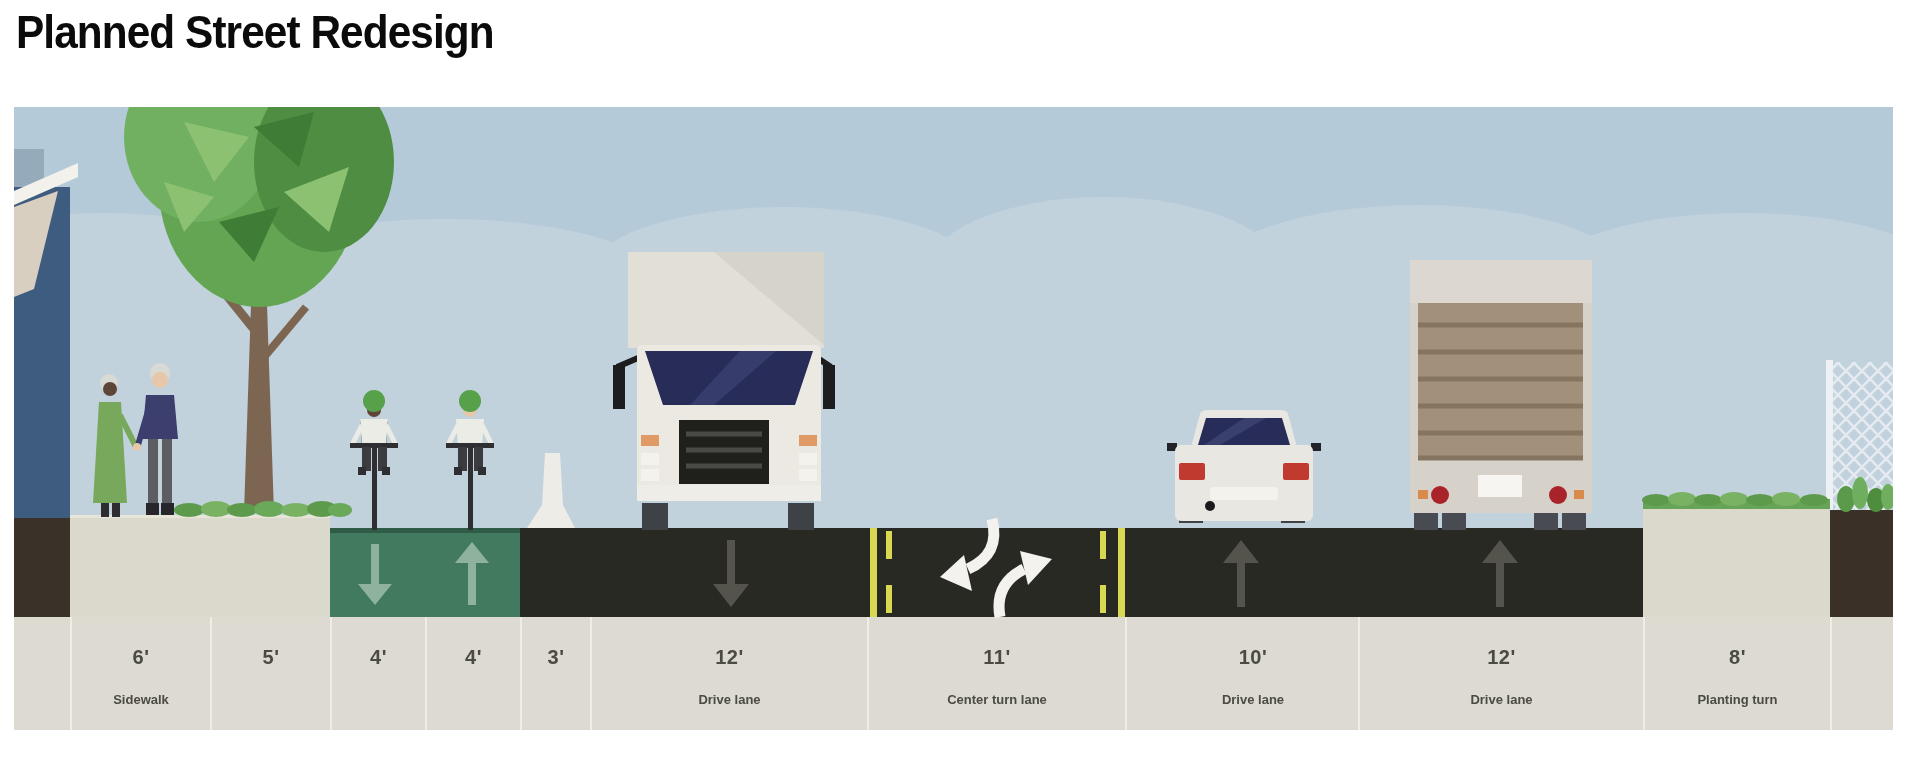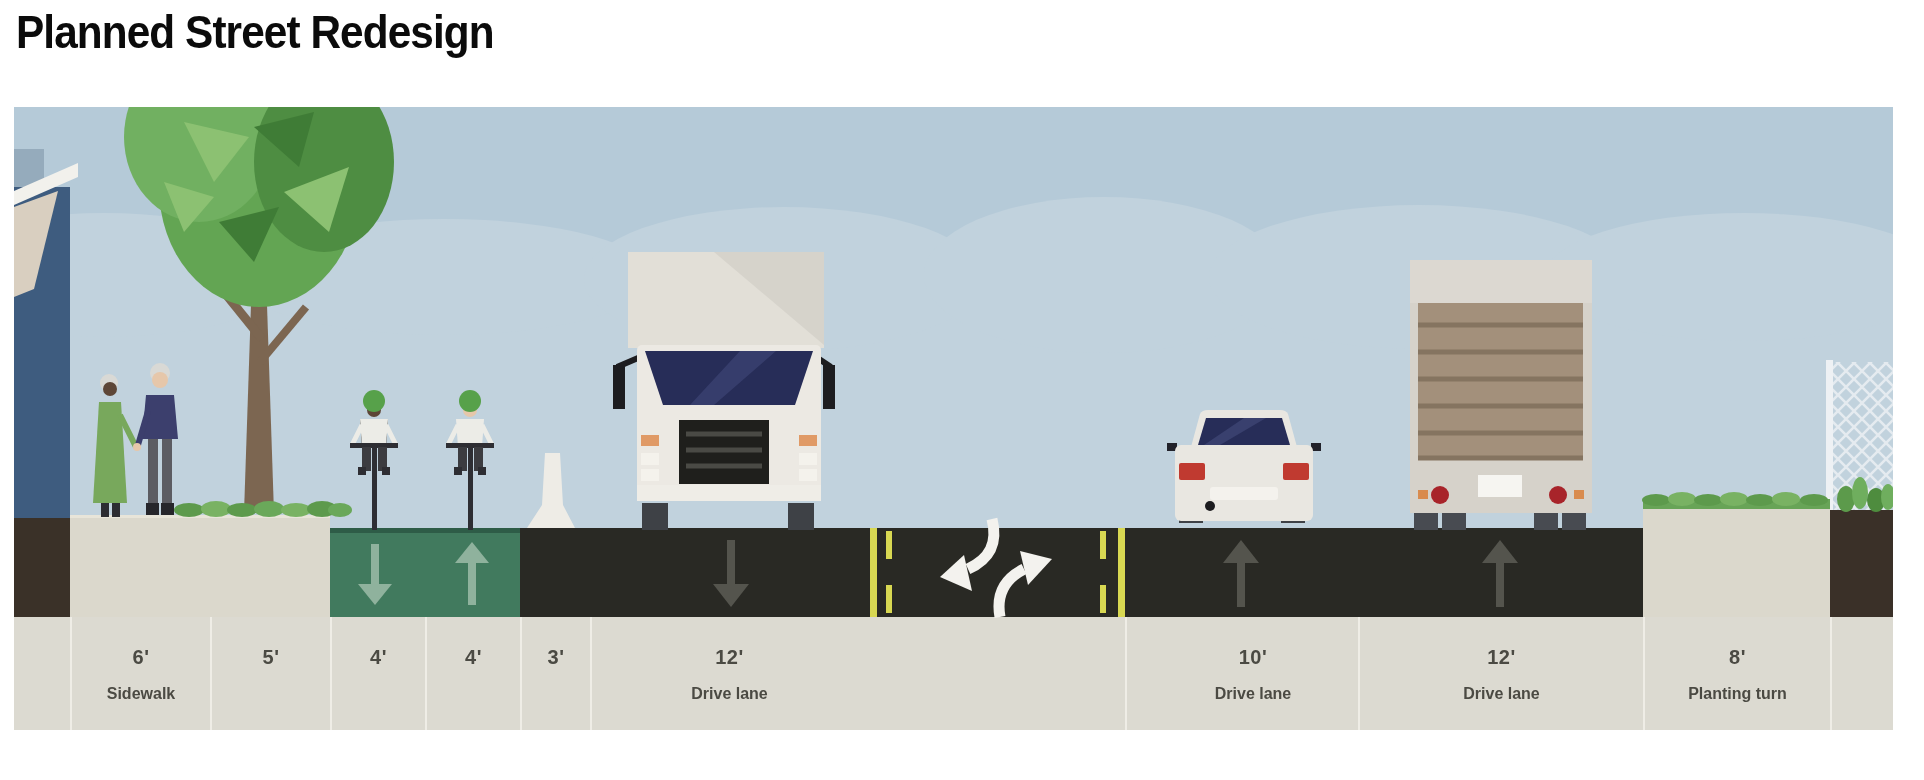--- a/index.html
+++ b/index.html
@@ -8,21 +8,21 @@
     position:absolute;left:16px;top:4px;margin:0;
     font-size:47px;font-weight:800;color:#0b0b0b;letter-spacing:-1px;
     transform:scaleX(.9);transform-origin:left top;white-space:nowrap;
   }
   .illo{position:absolute;left:14px;top:107px;width:1879px;height:623px;}
   .illo svg{position:absolute;left:0;top:0;}
   .lane-strip{position:absolute;left:0;top:508px;width:1879px;height:115px;background:#dcdad1;}
   .lane-cell{position:absolute;top:0;height:115px;box-sizing:border-box;text-align:center;color:#4b4a43;}
   .lane-cell.divided{border-left:2px solid #efede6;}
   .lane-width{margin-top:31px;font-size:20px;font-weight:700;letter-spacing:.5px;}
-  .lane-name{margin-top:16px;font-size:16px;font-weight:600;}
+  .lane-name{margin-top:23px;font-size:13px;font-weight:600;}
 </style>
 </head>
 <body>
 
 <h1 class="page-title">Planned Street Redesign</h1>
 
 <div class="illo">
 
   <div class="lane-strip">
       <div class="lane-cell" style="left: 0px; width: 56px;">
@@ -45,20 +45,24 @@
         <div class="lane-width">4'</div>
         <div class="lane-name"></div>
       </div>
       <div class="lane-cell divided" style="left: 506px; width: 70px;">
         <div class="lane-width">3'</div>
         <div class="lane-name"></div>
       </div>
       <div class="lane-cell divided" style="left: 576px; width: 277px;">
         <div class="lane-width">12'</div>
         <div class="lane-name">Drive lane</div>
+      </div>
+      <div class="lane-cell divided" style="left: 853px; width: 258px;">
+        <div class="lane-width">11'</div>
+        <div class="lane-name">Center turn lane</div>
       </div>
       <div class="lane-cell divided" style="left: 1111px; width: 254px;">
         <div class="lane-width">10'</div>
         <div class="lane-name">Drive lane</div>
       </div>
       <div class="lane-cell divided" style="left: 1344px; width: 285px;">
         <div class="lane-width">12'</div>
         <div class="lane-name">Drive lane</div>
       </div>
       <div class="lane-cell divided" style="left: 1629px; width: 187px;">

